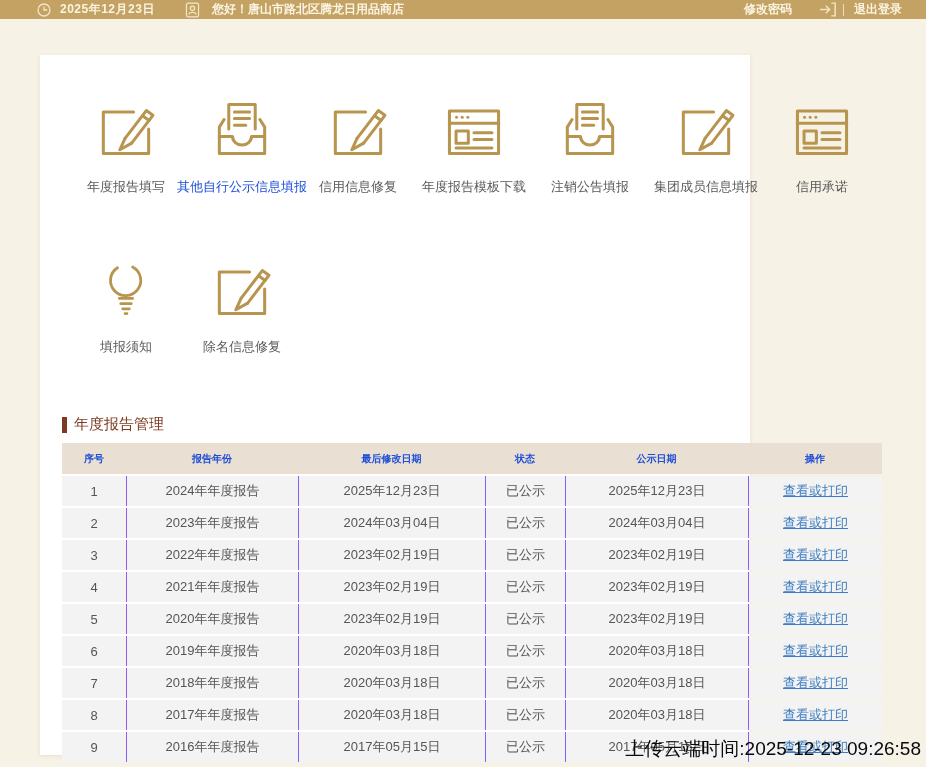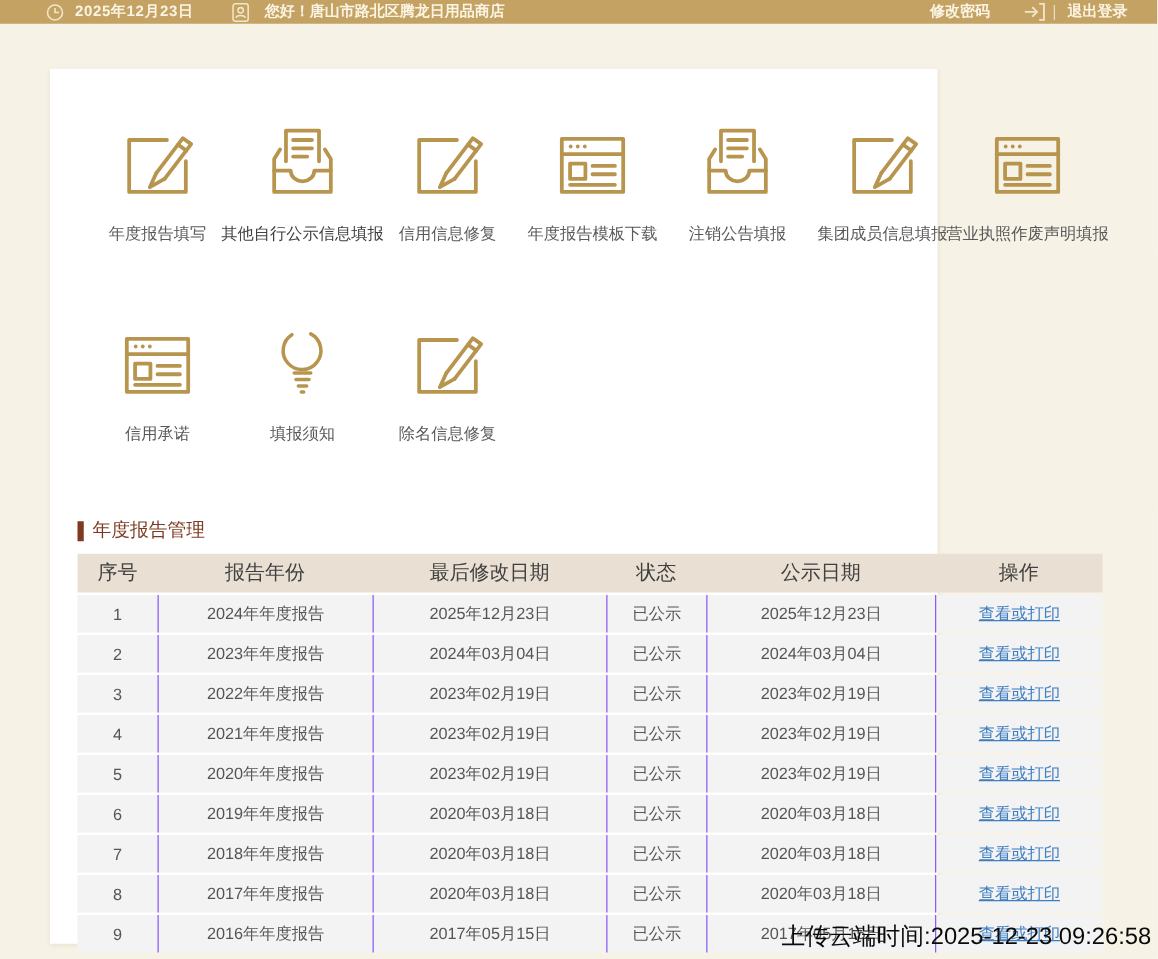--- a/index.html
+++ b/index.html
@@ -39,33 +39,33 @@
     width:116px; height:160px;
     display:flex; flex-direction:column; align-items:center;
     cursor:pointer;
   }
   .menu-item .micon { width:74px; height:68px; color:#b8954e; }
   .menu-item .micon svg { width:74px; height:68px; display:block; }
   .menu-label {
     margin-top:15px; width:134px; text-align:center;
     font-size:13px; line-height:1.45; color:#595959;
   }
-  .menu-label.highlighted { color:#404040; }
+  .menu-label.highlighted { color:#1d4ed8; }
   
   .table-section { margin:0 0 0 22px; width:820px; }
   .table-title {
     display:flex; align-items:center;
     font-size:15px; font-weight:normal; color:#7d3a20;
     margin-bottom:9px;
   }
   .title-marker { width:5px; height:16px; background:#7d3a20; margin-right:7px; }
   .thead { display:flex; background:#e9dfd2; height:31px; }
   .thead .cell {
     display:flex; align-items:center; justify-content:center;
-    font-size:16px; font-weight:normal; color:#404040;
+    font-size:10px; font-weight:bold; color:#1d4ed8;
   }
   .trow { display:flex; background:#f3f3f3; height:30px; margin-top:2px; }
   .trow .cell {
     display:flex; align-items:center; justify-content:center;
     font-size:13px; color:#555555;
     border-left:1px solid #8b5cf6;
   }
   .trow .cell:first-child { border-left:none; }
   .c0{width:64px;} .c1{width:172px;} .c2{width:187px;}
   .c3{width:80px;} .c4{width:183px;} .c5{width:134px;}
@@ -188,34 +188,20 @@
             <svg viewBox="0 0 72 72" fill="none" stroke="currentColor" stroke-width="3.2" stroke-linecap="round" stroke-linejoin="round">
               <rect x="10" y="17" width="52" height="45"></rect>
               <path d="M10 30 H62"></path>
               <circle cx="17.5" cy="23.5" r="1.6" fill="currentColor" stroke="none"></circle>
               <circle cx="23.5" cy="23.5" r="1.6" fill="currentColor" stroke="none"></circle>
               <circle cx="29.5" cy="23.5" r="1.6" fill="currentColor" stroke="none"></circle>
               <rect x="17" y="38" width="13" height="13"></rect>
               <path d="M36 40 H55 M36 47 H55 M17 56 H55"></path>
             </svg>
           </span>
-          <span class="menu-label">营业执照作废声明填报</span>
-        </div>
-        <div class="menu-item">
-          <span class="micon">
-            <svg viewBox="0 0 72 72" fill="none" stroke="currentColor" stroke-width="3.2" stroke-linecap="round" stroke-linejoin="round">
-              <rect x="10" y="17" width="52" height="45"></rect>
-              <path d="M10 30 H62"></path>
-              <circle cx="17.5" cy="23.5" r="1.6" fill="currentColor" stroke="none"></circle>
-              <circle cx="23.5" cy="23.5" r="1.6" fill="currentColor" stroke="none"></circle>
-              <circle cx="29.5" cy="23.5" r="1.6" fill="currentColor" stroke="none"></circle>
-              <rect x="17" y="38" width="13" height="13"></rect>
-              <path d="M36 40 H55 M36 47 H55 M17 56 H55"></path>
-            </svg>
-          </span>
           <span class="menu-label">信用承诺</span>
         </div>
         <div class="menu-item">
           <span class="micon">
             <svg viewBox="0 0 72 72" fill="none" stroke="currentColor" stroke-width="3" stroke-linecap="round" stroke-linejoin="round">
               <path d="M27 13.5 A16 16 0 1 0 43 12.8"></path>
               <path d="M24 16 A16 16 0 0 1 27 13.5" opacity="0"></path>
               <path d="M29 46 H43 M30.5 51.5 H41.5 M32.5 57 H39.5 M35 62 h2"></path>
             </svg>
           </span>

